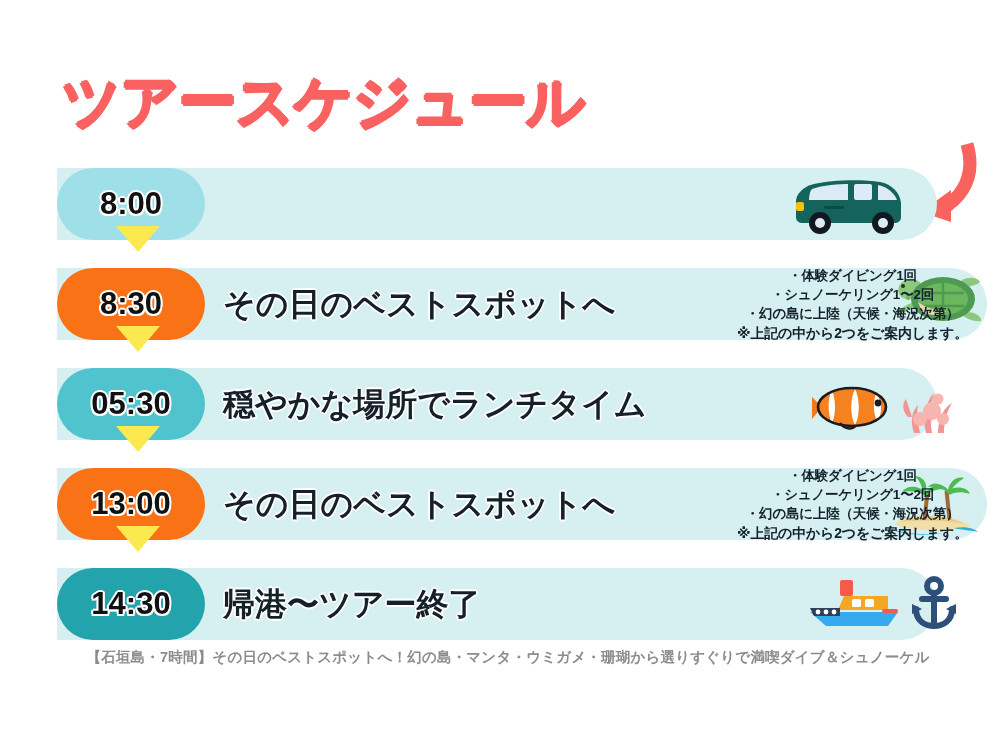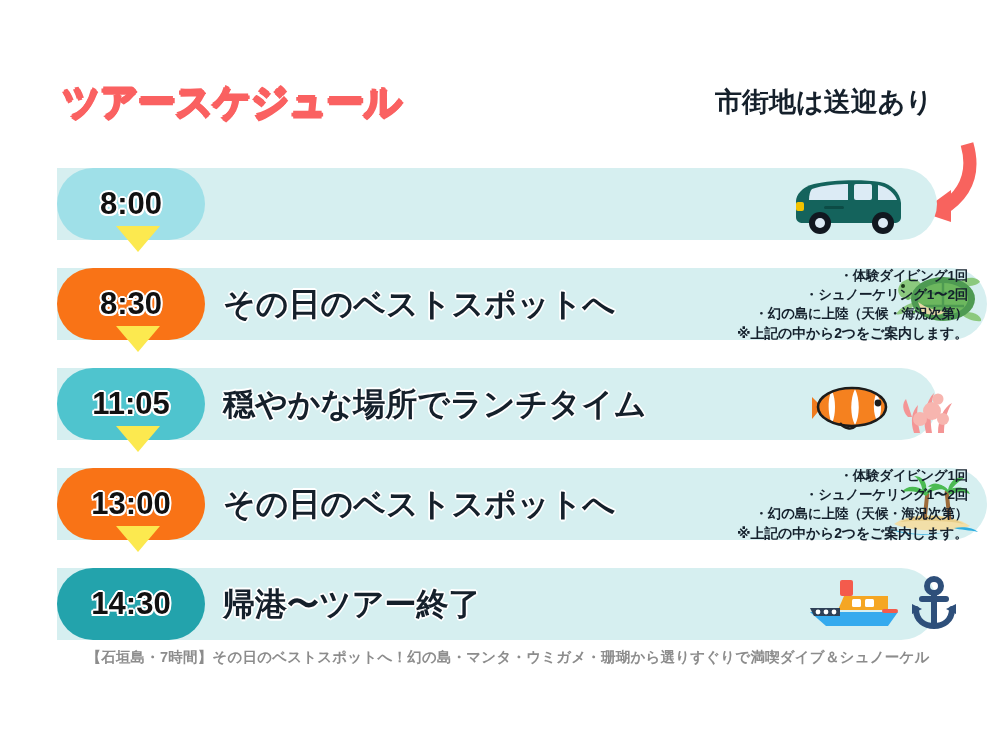--- a/index.html
+++ b/index.html
@@ -22,21 +22,21 @@
   
   .header {
     position: absolute;
     left: 0; top: 74px;
     width: 1000px; height: 70px;
   }
 
   .title-main {
     position: absolute;
     left: 62px; top: 0px;
-    font-size: 38px;
+    font-size: 58px;
     font-weight: 900;
     letter-spacing: -1px;
     color: #FA6161;
     white-space: nowrap;
     line-height: 56px;
     text-shadow:
       1.6px 0 0 #FA6161, -1.6px 0 0 #FA6161,
       0 1.6px 0 #FA6161, 0 -1.6px 0 #FA6161;
   }
 
@@ -160,21 +160,21 @@
     z-index: 4;
   }
 
   
   .bullets {
     position: absolute;
     right: 32px;
     top: 50%;
     transform: translateY(-50%);
     z-index: 2;
-    text-align: right;
+    text-align: center;
   }
   .bullets .b-line {
     font-size: 13.5px;
     font-weight: 700;
     color: #14202C;
     line-height: 19px;
     white-space: nowrap;
     letter-spacing: -0.2px;
   }
   .bullets .b-note {
@@ -208,21 +208,20 @@
     padding-left: 16px;
   }
 </style>
 </head>
 <body>
 
 <div id="page">
 
   <div class="header">
     <div class="title-main">ツアースケジュール</div>
-    <div class="pickup-badge">市街地は送迎あり</div>
   </div>
 
   <svg class="pickup-arrow" viewBox="0 0 80 90">
     <path d="M62 4 C 70 32, 62 54, 36 70" stroke="#F8635E" stroke-width="13" fill="none" stroke-linecap="butt"></path>
     <path d="M46 50 L 46 82 L 16 72 Z" fill="#F8635E"></path>
   </svg>
 
   <div class="schedule">
 
     <div class="row">
@@ -273,21 +272,21 @@
         <path d="M30 30 C38 36 48 39 58 39 C54 44 42 44 34 40 Z" fill="#E8D9A8"></path>
         <circle cx="20" cy="26" r="2" fill="#6CB75E"></circle>
         <circle cx="26" cy="40" r="1.6" fill="#6CB75E"></circle>
       </svg>
       <div class="connector"></div>
     </div>
 
     <div class="row">
       <div class="row-band" style="width:880px;background:#D6EFF0;"></div>
       <div class="time-pill" style="background:#4FC4CE;">
-        <span class="time-text">11:05</span>
+        <span class="time-text">05:30</span>
       </div>
       <div class="row-title">
         <span>穏やかな場所でランチタイム</span>
       </div>
 
       <svg class="row-icon" style="right:40px;width:150px;height:66px;" viewBox="0 0 150 66">
         <g>
           <path d="M12 36 L2 26 L2 48 Z" fill="#F07B1E"></path>
           <ellipse cx="42" cy="36" rx="34" ry="19" fill="#F5811F"></ellipse>
           <path d="M22 20 C26 28 26 44 22 52 C18 46 17 26 22 20 Z" fill="#ffffff"></path>

